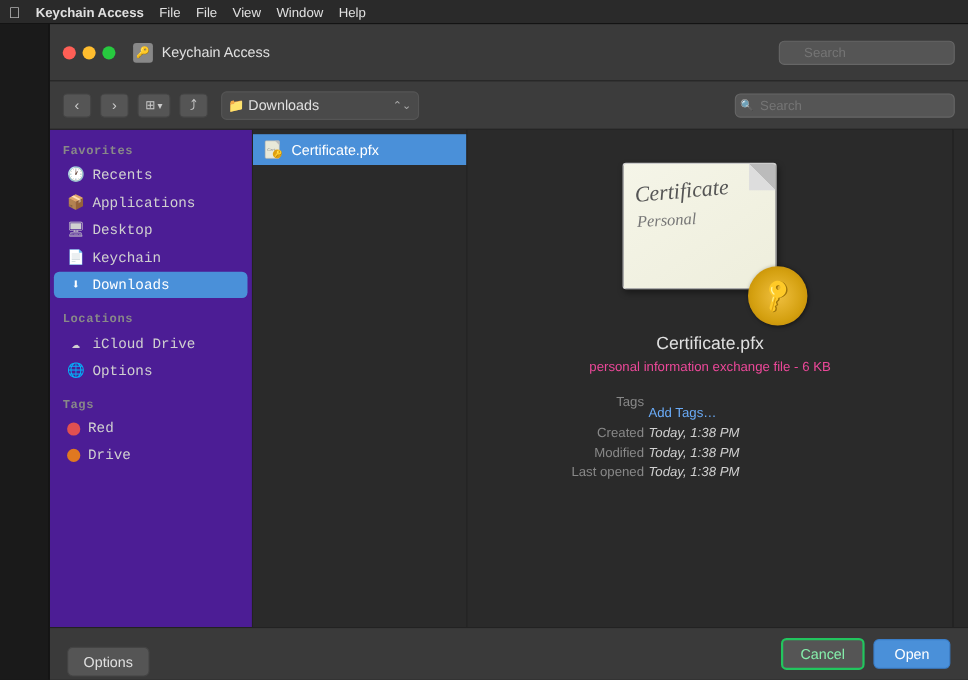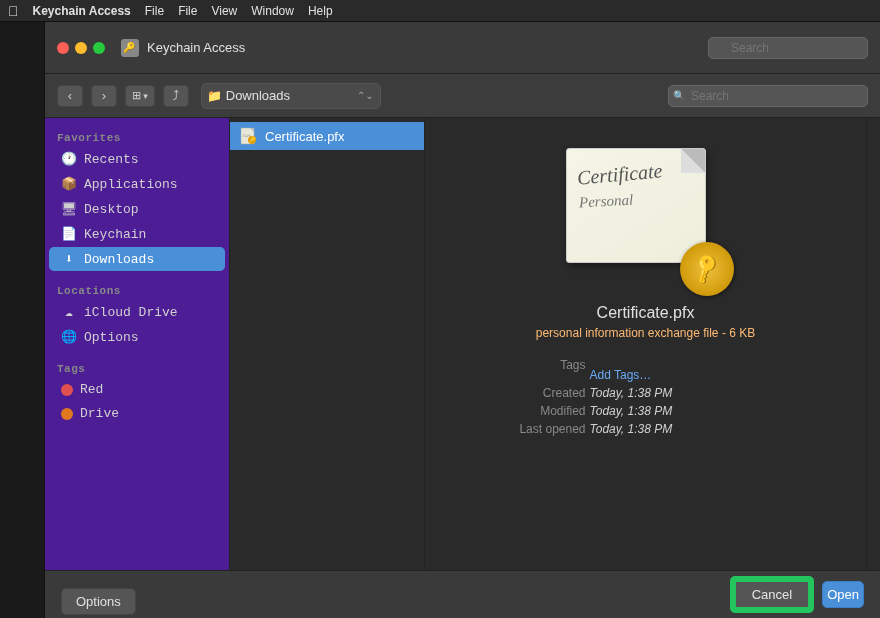--- a/index.html
+++ b/index.html
@@ -406,21 +406,21 @@
     }
 
     .preview-filename {
       color: #e0e0e0;
       font-size: 16px;
       font-weight: 500;
       margin-bottom: 4px;
     }
 
     .preview-desc {
-      color: #fdba74;
+      color: #ec4899;
       font-size: 12px;
       margin-bottom: 16px;
     }
 
     .preview-meta {
       width: 100%;
       max-width: 300px;
     }
 
     .meta-row {
@@ -467,36 +467,36 @@
       font-size: 13px;
       padding: 5px 14px;
       cursor: pointer;
       margin-top: 13px;
     }
 
     .bottom-spacer { flex: 1; }
 
     .btn-cancel {
       background: #555;
-      border: 6px solid #22c55e;
+      border: 2px solid #22c55e;
       border-radius: 5px;
-      color: #e5e5e5;
+      color: #86efac;
       font-size: 13px;
       padding: 5px 16px;
       cursor: pointer;
       margin-right: 8px;
     }
 
     .btn-open {
       background: #4a90d9;
       border: 1px solid #3a7ec9;
       border-radius: 5px;
       color: #fff;
       font-size: 13px;
-      padding: 5px 4px;
+      padding: 5px 18px;
       cursor: pointer;
       font-weight: 500;
     }
 
     
     ::-webkit-scrollbar { width: 6px; }
     ::-webkit-scrollbar-track { background: #2a2a2a; }
     ::-webkit-scrollbar-thumb { background: #555; border-radius: 3px; }
 
     

